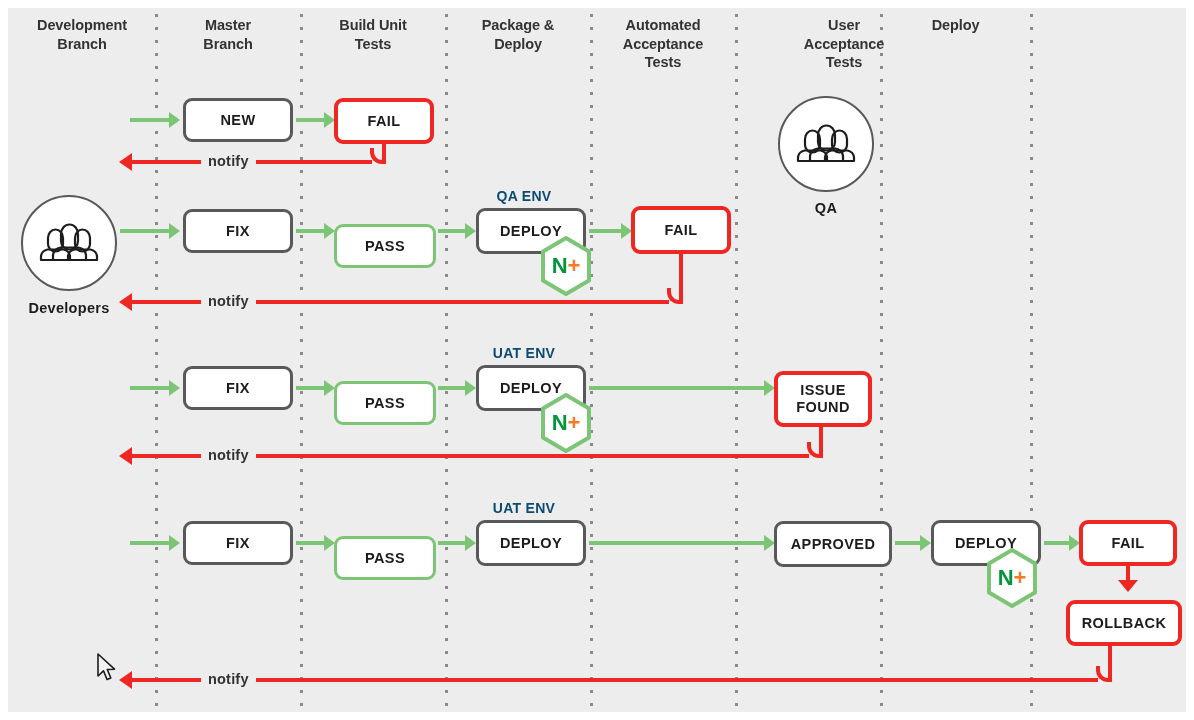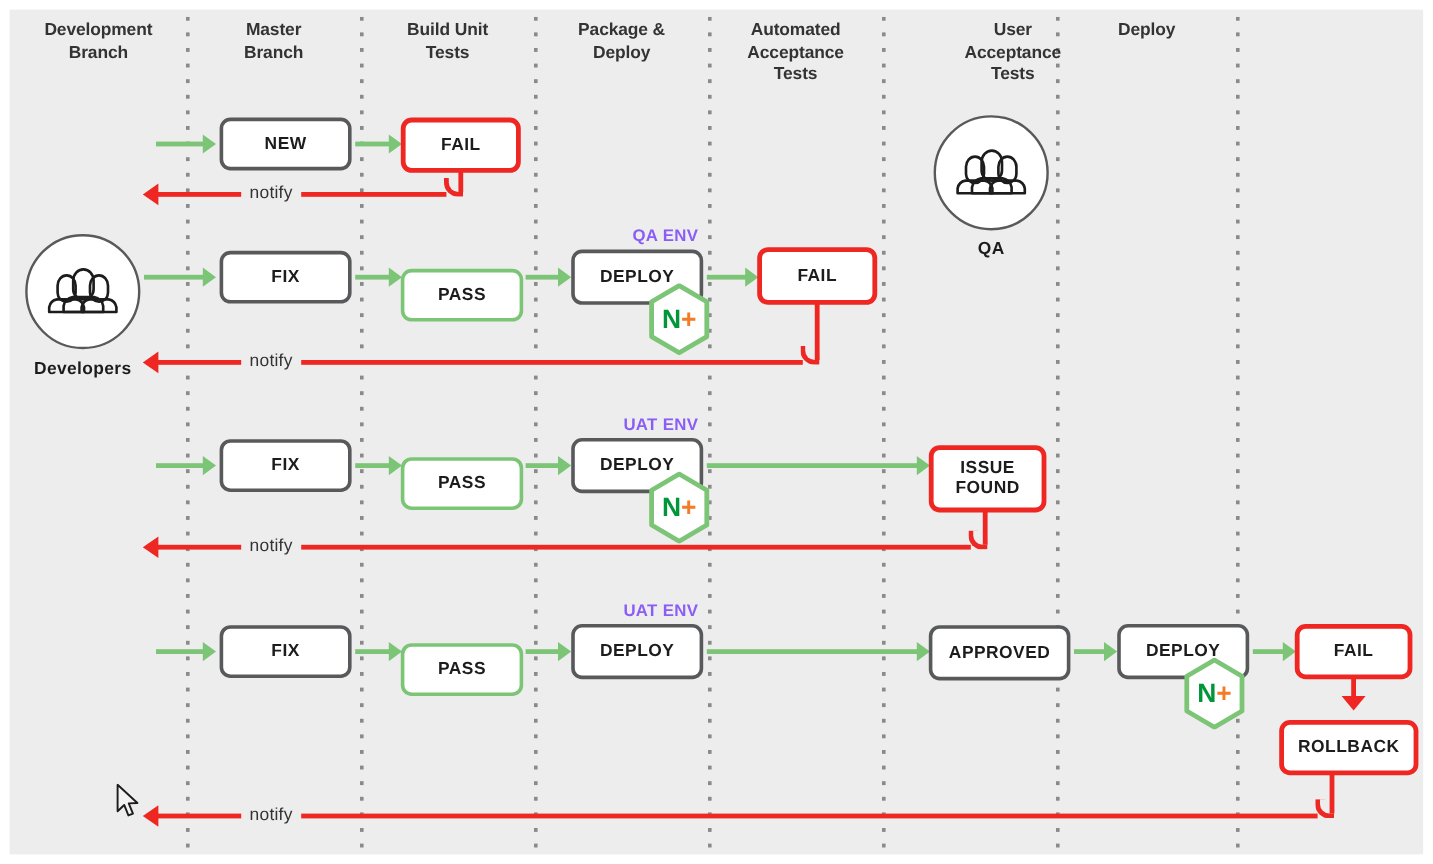--- a/index.html
+++ b/index.html
@@ -67,23 +67,23 @@
   }
   .node.gray   { border: 3px solid #58595b; text-align: center; }
   .node.green  { border: 3px solid #7cc576; margin-top: 15px; }
   .node.red    { border: 4px solid #ee2722; }
 
   
   .env-label {
     position: absolute;
     font-size: 14px;
     font-weight: bold;
-    color: #8b5cf6;
+    color: #0c4a6e;
     letter-spacing: 0.3px;
-    text-align: right;
+    text-align: center;
     z-index: 6;
   }
   
   .hline {
     position: absolute;
     height: 4px;
     z-index: 3;
   }
   .vline {
     position: absolute;
@@ -130,21 +130,21 @@
     border-left: 4px solid #ee2722;
     border-bottom: 4px solid #ee2722;
     border-bottom-left-radius: 12px;
   }
   
   .notify-label {
     position: absolute;
     background: #ededed;
     padding: 0 7px;
     font-size: 14.5px;
-    font-weight: normal;
+    font-weight: bold;
     color: #333333;
     letter-spacing: 0.2px;
     z-index: 5;
     line-height: 1;
   }
   
   .person-circle {
     position: absolute;
     border-radius: 50%;
     background: #ffffff;

